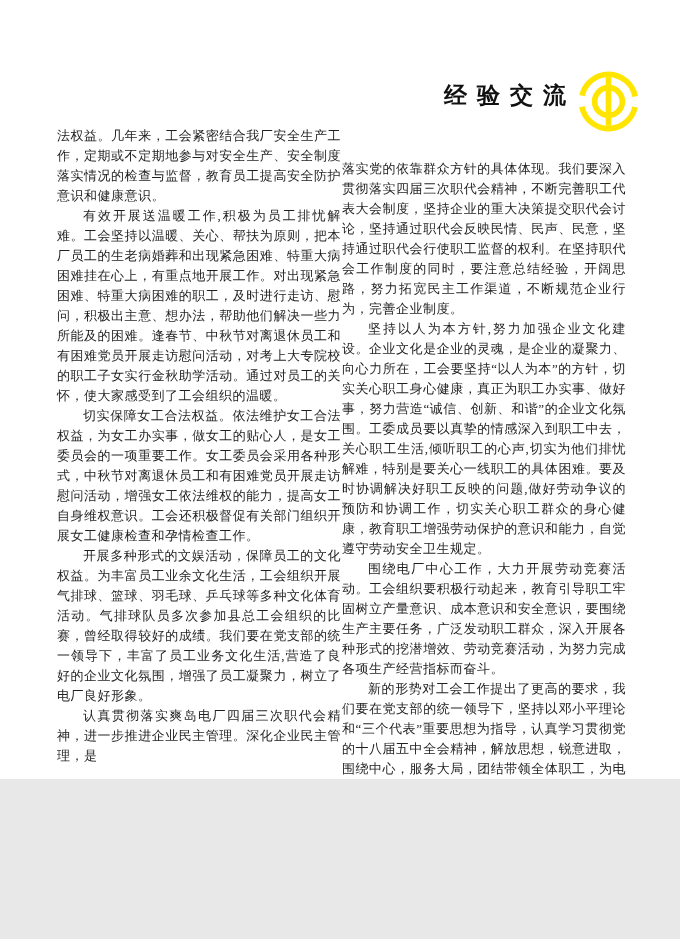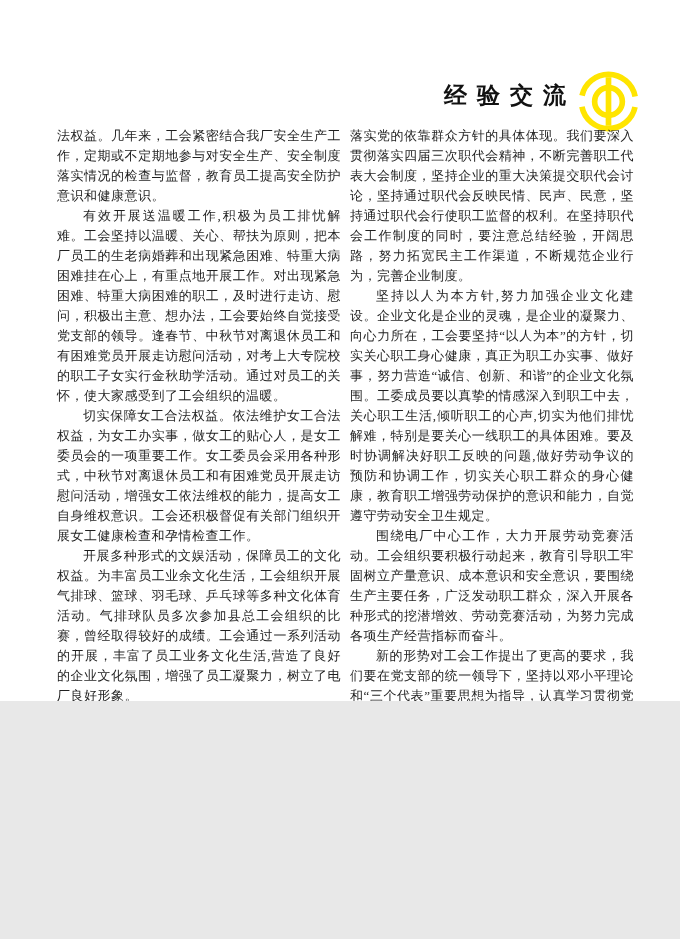--- a/index.html
+++ b/index.html
@@ -1,19 +1,19 @@
 <!DOCTYPE html>
 <html lang="zh"><head>
 <meta charset="utf-8">
 <style>
   html, body { margin: 0; padding: 0; background: #e8e8e8; }
   .page {
     position: relative;
     width: 680px;
-    height: 701px;
+    height: 779px;
     margin: 0 auto;
     background: #ffffff;
     font-family: "Liberation Serif", "DejaVu Serif", serif;
     color: #1f1f1f;
     overflow: hidden;
   }
   .header-title {
     position: absolute;
     top: 80px;
     left: 0;
@@ -36,21 +36,21 @@
   .col {
     position: absolute;
     top: 126px;
     width: 284px;
     font-size: 13px;
     line-height: 20px;
     text-align: justify;
     letter-spacing: 0.5px;
   }
   .col-left  { left: 57px; }
-  .col-right { left: 350px; }
+  .col-right { left: 342px; margin-top: 33px; }
   .col p { margin: 0; text-indent: 2em; }
   .col p.cont { text-indent: 0; font-family: Liberation Serif, serif; }
   .page-number {
     position: absolute;
     top: 851px;
     left: 588px;
     font-size: 15px;
     color: #333;
   }
 </style>
@@ -65,23 +65,23 @@
 
     <circle cx="50" cy="50" r="43" fill="none" stroke="#FFE500" stroke-width="9" stroke-dasharray="117 18" stroke-dashoffset="126"></circle>
 
     <circle cx="50" cy="50" r="22" fill="none" stroke="#FFE500" stroke-width="9"></circle>
 
     <rect x="45.5" y="11.5" width="9" height="77" fill="#FFE500"></rect>
   </svg>
 
   <div class="col col-left">
     <p class="cont">法权益。几年来，工会紧密结合我厂安全生产工作，定期或不定期地参与对安全生产、安全制度落实情况的检查与监督，教育员工提高安全防护意识和健康意识。</p>
-    <p>有效开展送温暖工作,积极为员工排忧解难。工会坚持以温暖、关心、帮扶为原则，把本厂员工的生老病婚葬和出现紧急困难、特重大病困难挂在心上，有重点地开展工作。对出现紧急困难、特重大病困难的职工，及时进行走访、慰问，积极出主意、想办法，工会要始终自觉接受党支部的领导。逢春节、中秋节对离退休员工和有困难党员开展走访慰问活动，对考上大专院校的职工子女实行金秋助学活动。通过对员工的关怀，使大家感受到了工会组织的温暖。</p>
+    <p>有效开展送温暖工作,积极为员工排忧解难。工会坚持以温暖、关心、帮扶为原则，把本厂员工的生老病婚葬和出现紧急困难、特重大病困难挂在心上，有重点地开展工作。对出现紧急困难、特重大病困难的职工，及时进行走访、慰问，积极出主意、想办法，帮助他们解决一些力所能及的困难。逢春节、中秋节对离退休员工和有困难党员开展走访慰问活动，对考上大专院校的职工子女实行金秋助学活动。通过对员工的关怀，使大家感受到了工会组织的温暖。</p>
     <p>切实保障女工合法权益。依法维护女工合法权益，为女工办实事，做女工的贴心人，是女工委员会的一项重要工作。女工委员会采用各种形式，中秋节对离退休员工和有困难党员开展走访慰问活动，增强女工依法维权的能力，提高女工自身维权意识。工会还积极督促有关部门组织开展女工健康检查和孕情检查工作。</p>
-    <p>开展多种形式的文娱活动，保障员工的文化权益。为丰富员工业余文化生活，工会组织开展气排球、篮球、羽毛球、乒乓球等多种文化体育活动。气排球队员多次参加县总工会组织的比赛，曾经取得较好的成绩。工会通过一系列活动的开展，丰富了员工业务文化生活,营造了良好的企业文化氛围，增强了员工凝聚力，树立了电厂良好形象。</p>
+    <p>开展多种形式的文娱活动，保障员工的文化权益。为丰富员工业余文化生活，工会组织开展气排球、篮球、羽毛球、乒乓球等多种文化体育活动。气排球队员多次参加县总工会组织的比赛，曾经取得较好的成绩。我们要在党支部的统一领导下，丰富了员工业务文化生活,营造了良好的企业文化氛围，增强了员工凝聚力，树立了电厂良好形象。</p>
     <p>认真贯彻落实爽岛电厂四届三次职代会精神，进一步推进企业民主管理。深化企业民主管理，是</p>
   </div>
 
   <div class="col col-right">
     <p class="cont">落实党的依靠群众方针的具体体现。我们要深入贯彻落实四届三次职代会精神，不断完善职工代表大会制度，坚持企业的重大决策提交职代会讨论，坚持通过职代会反映民情、民声、民意，坚持通过职代会行使职工监督的权利。在坚持职代会工作制度的同时，要注意总结经验，开阔思路，努力拓宽民主工作渠道，不断规范企业行为，完善企业制度。</p>
     <p>坚持以人为本方针,努力加强企业文化建设。企业文化是企业的灵魂，是企业的凝聚力、向心力所在，工会要坚持“以人为本”的方针，切实关心职工身心健康，真正为职工办实事、做好事，努力营造“诚信、创新、和谐”的企业文化氛围。工委成员要以真挚的情感深入到职工中去，关心职工生活,倾听职工的心声,切实为他们排忧解难，特别是要关心一线职工的具体困难。要及时协调解决好职工反映的问题,做好劳动争议的预防和协调工作，切实关心职工群众的身心健康，教育职工增强劳动保护的意识和能力，自觉遵守劳动安全卫生规定。</p>
     <p>围绕电厂中心工作，大力开展劳动竞赛活动。工会组织要积极行动起来，教育引导职工牢固树立产量意识、成本意识和安全意识，要围绕生产主要任务，广泛发动职工群众，深入开展各种形式的挖潜增效、劳动竞赛活动，为努力完成各项生产经营指标而奋斗。</p>
     <p>新的形势对工会工作提出了更高的要求，我们要在党支部的统一领导下，坚持以邓小平理论和“三个代表”重要思想为指导，认真学习贯彻党的十八届五中全会精神，解放思想，锐意进取，围绕中心，服务大局，团结带领全体职工，为电厂经济的持续稳定发展再立新功！　（苍梧县爽岛电厂）</p>
   </div>
 

